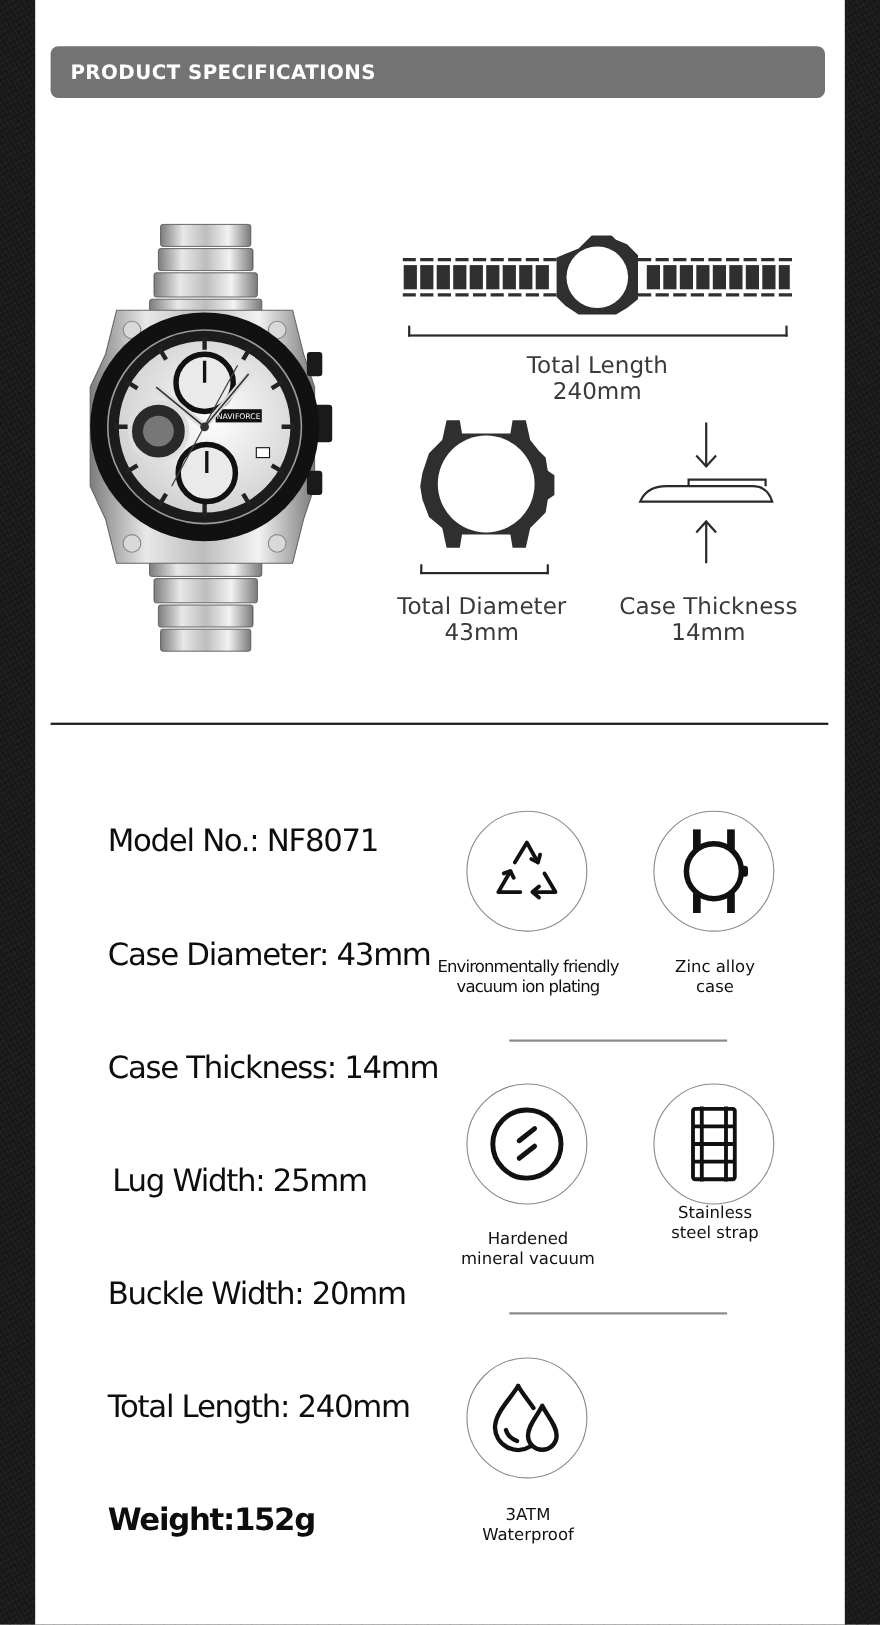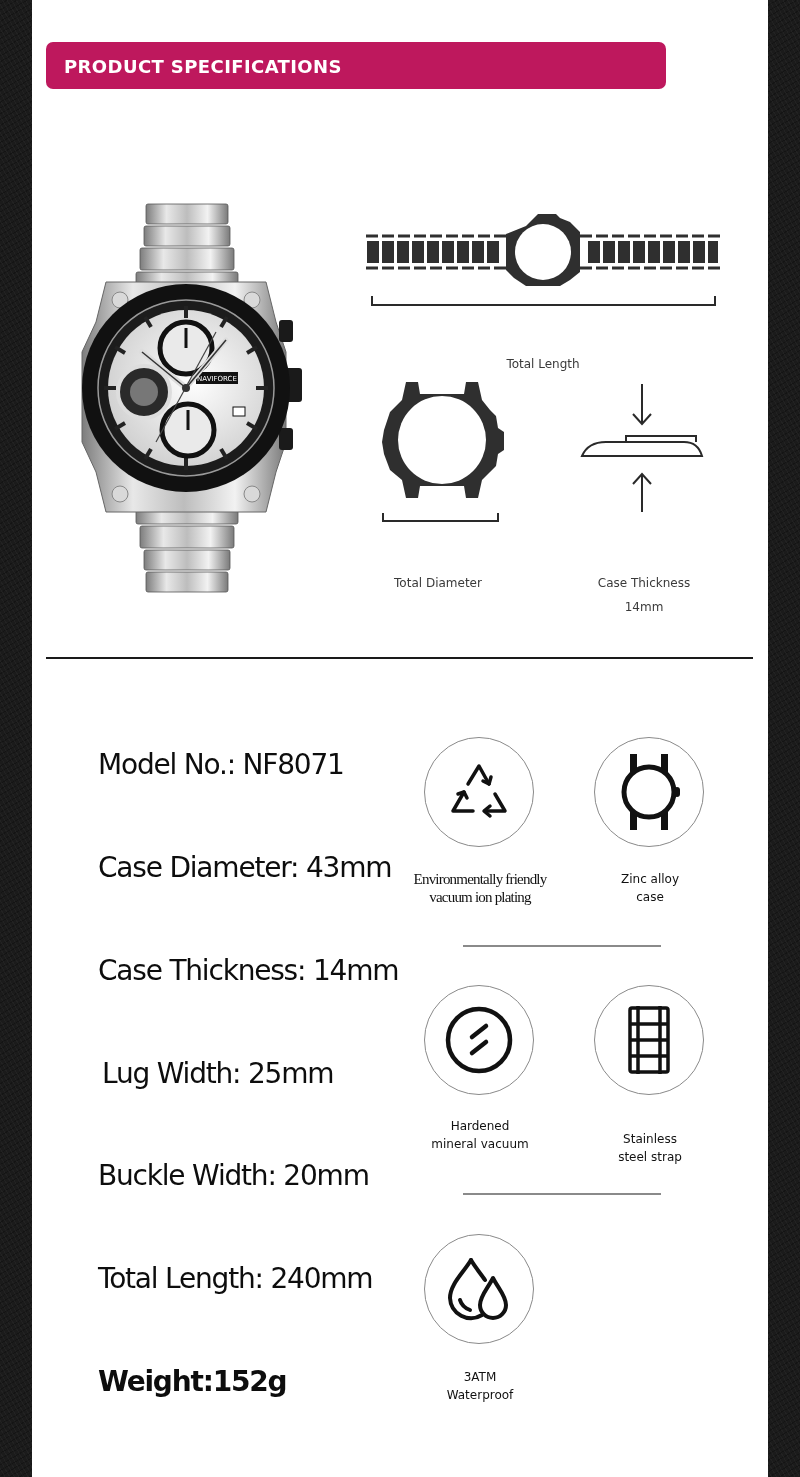--- a/index.html
+++ b/index.html
@@ -9,48 +9,47 @@
       background-image:
         repeating-linear-gradient(60deg, rgba(255,255,255,0.03) 0 1px, transparent 1px 4px),
         repeating-linear-gradient(-30deg, rgba(0,0,0,0.25) 0 1px, transparent 1px 5px);
       font-family: "Liberation Sans", sans-serif;
     }
     .panel {
       position: absolute; left: 32px; top: 0; width: 736px; height: 1477px;
       background: #ffffff;
     }
     .header-bar {
-      position: absolute; left: 46px; top: 42px; width: 620px; height: 47px;
-      background: #be185d; border-radius: 7px;
+      position: absolute; left: 46px; top: 42px; width: 704px; height: 47px;
+      background: #737373; border-radius: 7px;
     }
     .header-title {
       position: absolute; left: 18px; top: 14px;
       color: #fff; font-weight: 700; font-size: 18px; letter-spacing: 0.4px;
       font-family: "DejaVu Sans", sans-serif;
     }
     .abs { position: absolute; }
     .dim-label {
-      position: absolute; text-align: center; color: #3a3a3a; font-size: 12px; line-height: 24px;
+      position: absolute; text-align: center; color: #3a3a3a; font-size: 21px; line-height: 24px;
       font-family: "DejaVu Sans", sans-serif;
-      margin-top: 32px;
     }
     .divider-main {
       position: absolute; left: 46px; top: 657px; width: 707px; height: 2px; background: #1a1a1a;
     }
     .spec {
       position: absolute; left: 98px; font-size: 28px; color: #0d0d0d;
       font-family: "DejaVu Sans", sans-serif; letter-spacing: -1.2px;
     }
     .feat-circle {
       position: absolute; width: 110px; height: 110px; border-radius: 50%;
       border: 1.5px solid #8a8a8a; box-sizing: border-box;
       display: flex; align-items: center; justify-content: center;
     }
     .feat-label {
-      position: absolute; text-align: center; font-size: 12px; line-height: 18px; color: #111;
+      position: absolute; text-align: center; font-size: 15px; line-height: 18px; color: #111;
       font-family: "DejaVu Sans", sans-serif;
     }
     .feat-label.tight { letter-spacing: -0.8px; font-size: 15px; }
     .feat-divider {
       position: absolute; left: 463px; width: 198px; height: 2px; background: #8a8a8a;
     }
   </style>
 </head>
 <body>
 
@@ -168,31 +167,33 @@
       <line x1="214" y1="26" x2="354" y2="26"></line>
         <line x1="214" y1="58" x2="354" y2="58"></line>
     </g>
     <path d="M140 24 L160 16 L168 8 L172 4 L190 4 L194 8 L204 12 L214 22 L214 62 L204 70 L194 76 L160 76 L148 68 L140 60 Z" fill="#2f2f2f"></path>
     <circle cx="177" cy="42" r="28" fill="#fff"></circle>
   </svg>
 </div>
 <div class="abs" style="left:371px; top:296px; width:345px; height:10px; border:2px solid #2a2a2a; border-top:none; box-sizing:border-box;"></div>
 <div class="dim-label" style="left:443px; top:320px; width:200px;">
   <div>Total Length</div>
+  <div>240mm</div>
 </div>
 
 <div class="abs" style="left:380px; top:380px; width:126px; height:120px;">
   <svg width="126" height="120" viewBox="0 0 126 120">
     <path d="M26 2 L38 2 L40 14 L84 14 L86 2 L98 2 L102 20 L110 30 L116 36 L118 48 L124 52 L124 70 L118 74 L116 86 L110 92 L102 100 L98 118 L86 118 L84 106 L40 106 L38 118 L26 118 L22 100 L10 90 L4 74 L2 62 L4 50 L10 32 L22 20 Z" fill="#2f2f2f"></path>
     <circle cx="62" cy="60" r="44" fill="#fff"></circle>
   </svg>
 </div>
 <div class="abs" style="left:382px; top:513px; width:117px; height:9px; border:2px solid #2a2a2a; border-top:none; box-sizing:border-box;"></div>
 <div class="dim-label" style="left:338px; top:539px; width:200px;">
   <div>Total Diameter</div>
+  <div>43mm</div>
 </div>
 
 <div class="abs" style="left:580px; top:382px; width:126px; height:132px;">
   <svg width="126" height="132" viewBox="0 0 126 132">
     <g stroke="#2a2a2a" stroke-width="2" fill="none">
       <line x1="62" y1="2" x2="62" y2="42"></line>
       <polyline points="53,32 62,42 71,32"></polyline>
       <line x1="62" y1="92" x2="62" y2="130"></line>
       <polyline points="53,102 62,92 71,102"></polyline>
       <path d="M46 60 L46 54 L116 54 L116 60"></path>
@@ -218,21 +219,21 @@
 <div class="feat-circle" style="left:424px; top:737px;">
   <svg width="64" height="64" viewBox="0 0 64 64" fill="none" stroke="#111" stroke-width="3.5" stroke-linecap="round" stroke-linejoin="round">
     <polyline points="21,24 32,6 42,24"></polyline>
     <polyline points="36,21 42,24 44,17"></polyline>
     <polyline points="48,34 58,51 38,51"></polyline>
     <polyline points="43,46 37,51 43,56"></polyline>
     <polyline points="26,51 6,51 17,32"></polyline>
     <polyline points="11,34 17,32 20,38"></polyline>
   </svg>
 </div>
-<div class="feat-label tight" style="left:380px; top:870px; width:200px;font-family:Liberation Serif, serif;">
+<div class="feat-label tight" style="left:380px; top:870px; width:200px;">
   <div>Environmentally friendly</div>
   <div>vacuum ion plating</div>
 </div>
 
 <div class="feat-circle" style="left:594px; top:737px;">
   <svg width="70" height="80" viewBox="0 0 70 80">
     <rect x="16" y="2" width="7" height="18" fill="#111"></rect>
     <rect x="47" y="2" width="7" height="18" fill="#111"></rect>
     <rect x="16" y="60" width="7" height="18" fill="#111"></rect>
     <rect x="47" y="60" width="7" height="18" fill="#111"></rect>
@@ -262,21 +263,21 @@
 <div class="feat-circle" style="left:594px; top:985px;">
   <svg width="42" height="70" viewBox="0 0 42 70" fill="none" stroke="#111" stroke-width="3.5">
     <rect x="2" y="3" width="38" height="64" rx="2"></rect>
     <line x1="10" y1="1" x2="10" y2="69"></line>
     <line x1="32" y1="1" x2="32" y2="69"></line>
     <line x1="2" y1="19" x2="40" y2="19"></line>
     <line x1="2" y1="35" x2="40" y2="35"></line>
     <line x1="2" y1="51" x2="40" y2="51"></line>
   </svg>
 </div>
-<div class="feat-label" style="left:570px; top:1130px; width:160px;">
+<div class="feat-label" style="left:570px; top:1093px; width:160px;">
   <div>Stainless</div>
   <div>steel strap</div>
 </div>
 
 <div class="feat-divider" style="top:1193px;"></div>
 
 <div class="feat-circle" style="left:424px; top:1234px;">
   <svg width="66" height="66" viewBox="0 0 66 66" fill="none" stroke="#111" stroke-width="4" stroke-linecap="round" stroke-linejoin="round">
     <path d="M25 4 C18 16 4 28 4 42 A21 21 0 0 0 36 59"></path>
     <path d="M25 4 C29 11 35 18 39 24"></path>

